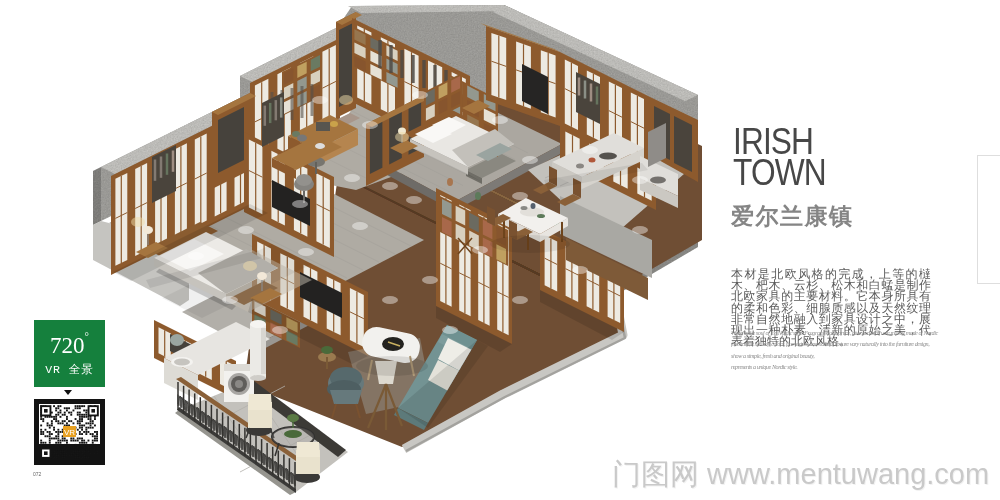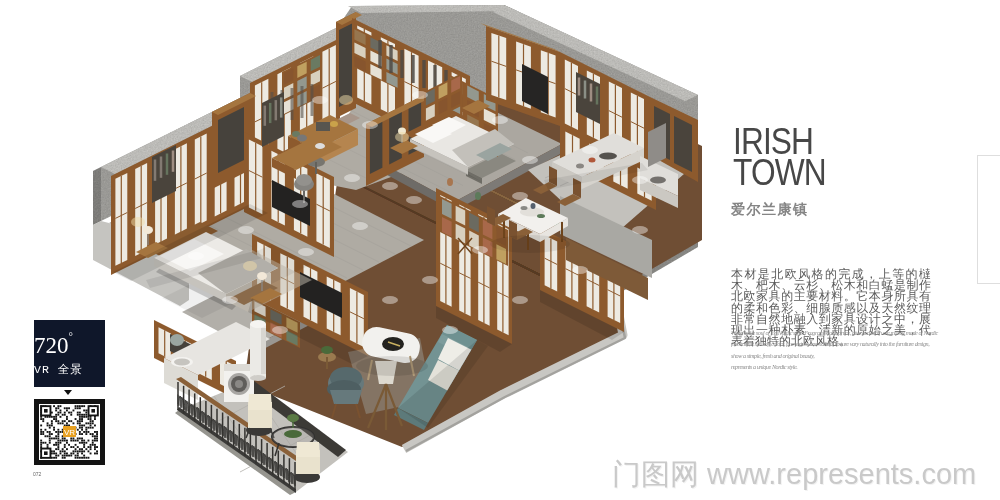--- a/index.html
+++ b/index.html
@@ -647,33 +647,33 @@
       <line x1="307.0" y1="443.0" x2="311.0" y2="456.0" stroke="#323130" stroke-width="1.5" opacity="1"></line>
       <ellipse cx="293.0" cy="434.0" rx="9.0" ry="4.0" fill="#4a6a3a" opacity="1"></ellipse>
       <line x1="293.0" y1="428.0" x2="293.0" y2="420.0" stroke="#4a6a3a" stroke-width="1.5" opacity="1"></line>
       <ellipse cx="293.0" cy="418.0" rx="6.0" ry="4.0" fill="#5a7a44" opacity="1"></ellipse>
       <ellipse cx="307.0" cy="477.0" rx="13.0" ry="6.0" fill="#3a3937" opacity="1"></ellipse>
       <polygon points="296.0,450.0 320.0,450.0 320.0,474.0 296.0,474.0" fill="#e9e2cd"></polygon>
       <polygon points="297.0,442.0 319.0,442.0 320.0,457.0 296.0,457.0" fill="#efe8d4"></polygon>
     </svg></div>
 
 <div class="abs" style="left:733px;top:126px;color:#474747;font-size:36px;line-height:31px;letter-spacing:-1px;transform:scaleX(0.88);transform-origin:0 0">IRISH<br>TOWN</div>
-<div class="abs" style="left:731px;top:201px;color:#858585;font-size:14px;font-weight:bold;letter-spacing:1.5px">爱尔兰康镇</div>
+<div class="abs" style="left:731px;top:201px;color:#858585;font-size:23px;font-weight:bold;letter-spacing:1.5px">爱尔兰康镇</div>
 <div class="abs" style="left:731px;top:269px;width:200px;color:#5a5a5a;font-size:12px;line-height:11.2px;text-align:justify">本材是北欧风格的完成，上等的橽木、杷木、云杉、松木和白蜢是制作北欧家具的主要材料。它本身所具有的柔和色彩、细腺质感以及天然纹理非常自然地融入到家具设计之中，展现出一种朴素、清新的原始之美，代表着独特的北欧风格。</div>
 <div class="abs" style="left:731px;top:327px;color:#8e8e8e;font-size:6.2px;line-height:11.3px;letter-spacing:-0.45px;white-space:nowrap;font-family:'Liberation Serif',serif;font-style:italic">Wood is the soul of the Nordic style. Fragrans, oak, spruce, pine and birch are mainly made of Nordic<br>furniture, it has soft colors, fine texture and natural texture vary naturally into the furniture design,<br>show a simple, fresh and original beauty,<br>represents a unique Nordic style.</div>
 
 <div class="abs" style="left:977px;top:155px;width:30px;height:127px;border:1px solid #dedede;background:#fff"></div>
 
-<div class="abs" style="left:34px;top:320px;width:71px;height:67px;background:#0f172a;color:#fff;">
+<div class="abs" style="left:34px;top:320px;width:71px;height:67px;background:#15803d;color:#fff;text-align:center">
 <div style="font-family:'Liberation Serif',serif;font-size:23px;margin-top:10px">720<span style="font-size:11px;vertical-align:13px">°</span></div>
 <div style="font-family:Liberation Mono, monospace;font-size:11.5px;margin-top:3px;letter-spacing:1px">VR 全景</div>
 </div>
 <div class="abs" style="left:64px;top:390px;width:0;height:0;border-left:4px solid transparent;border-right:4px solid transparent;border-top:5px solid #111"></div>
 <div class="abs" style="left:34px;top:399px;width:71px;height:66px;background:#131313"></div>
-<div class="abs" style="left:39px;top:404px;width:61px;height:56px;background:#fff"><svg width="61" height="56" viewBox="0 0 61 56" xmlns="http://www.w3.org/2000/svg">
+<div class="abs" style="left:39px;top:404px;width:61px;height:40px;background:#fff"><svg width="61" height="56" viewBox="0 0 61 56" xmlns="http://www.w3.org/2000/svg">
       <rect x="1.2" y="1.2" width="1.9" height="1.9" fill="#151515"></rect>
       <rect x="3.3" y="1.2" width="1.9" height="1.9" fill="#151515"></rect>
       <rect x="5.5" y="1.2" width="1.9" height="1.9" fill="#151515"></rect>
       <rect x="14.1" y="1.2" width="1.9" height="1.9" fill="#151515"></rect>
       <rect x="18.4" y="1.2" width="1.9" height="1.9" fill="#151515"></rect>
       <rect x="20.5" y="1.2" width="1.9" height="1.9" fill="#151515"></rect>
       <rect x="35.6" y="1.2" width="1.9" height="1.9" fill="#151515"></rect>
       <rect x="37.8" y="1.2" width="1.9" height="1.9" fill="#151515"></rect>
       <rect x="39.9" y="1.2" width="1.9" height="1.9" fill="#151515"></rect>
       <rect x="42.1" y="1.2" width="1.9" height="1.9" fill="#151515"></rect>
@@ -1009,12 +1009,12 @@
       <rect x="3.0999999999999996" y="45.5" width="7.4" height="7.4" fill="#fff"></rect>
       <rect x="5.0" y="47.4" width="3.6" height="3.6" fill="#151515"></rect>
       <rect x="48.6" y="1.2" width="11.2" height="11.2" fill="#151515"></rect>
       <rect x="50.5" y="3.0999999999999996" width="7.4" height="7.4" fill="#fff"></rect>
       <rect x="52.4" y="5.0" width="3.6" height="3.6" fill="#151515"></rect>
       <rect x="24" y="22" width="13" height="11" fill="#e8a020"></rect>
       <text x="30.5" y="30.5" font-size="8" fill="#fff" text-anchor="middle" font-family="Liberation Sans, sans-serif">VR</text>
     </svg></div>
 <div class="abs" style="left:33px;top:471px;font-size:5px;color:#666">072</div>
 
-<div class="abs" style="left:612px;top:455px;font-size:29px;color:#c9c9c9;white-space:nowrap;text-shadow:1px 1px 0 #f2f2f2">门图网 www.represents.com</div>
+<div class="abs" style="left:612px;top:455px;font-size:29px;color:#c9c9c9;white-space:nowrap;text-shadow:1px 1px 0 #f2f2f2">门图网 www.mentuwang.com</div>
 </body></html>

